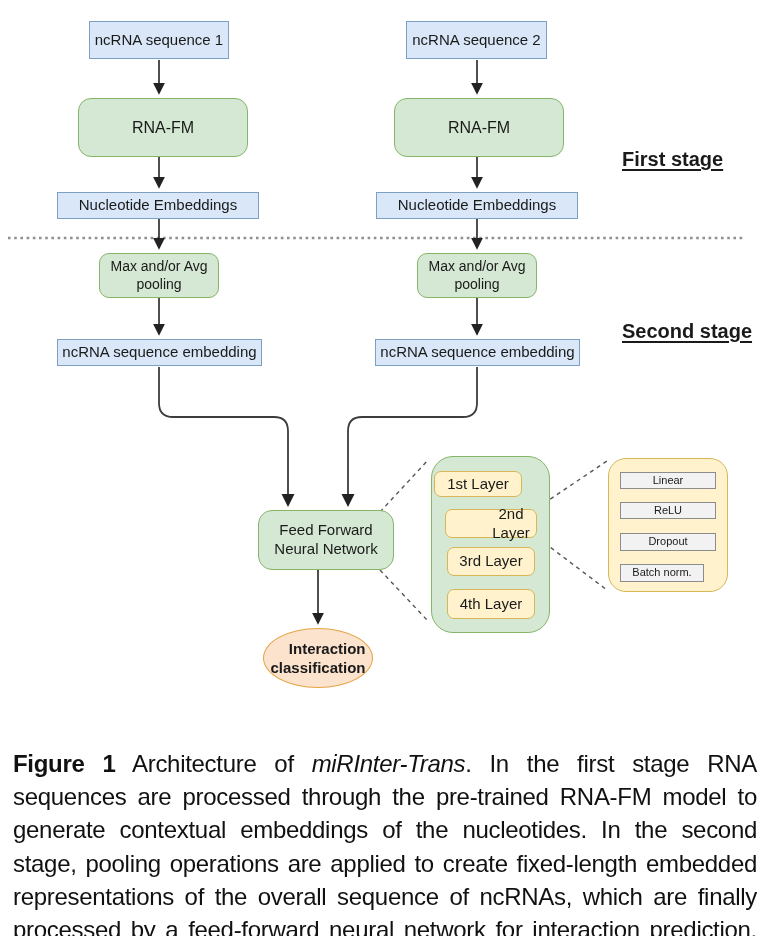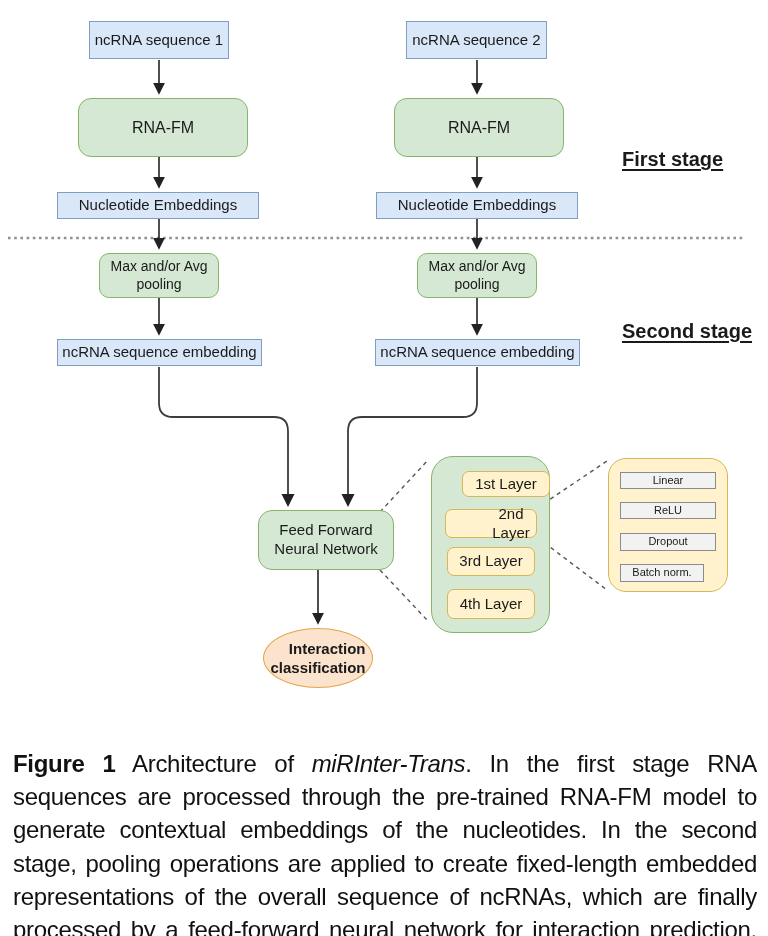--- a/index.html
+++ b/index.html
@@ -87,21 +87,21 @@
 
   <div class="box blue fs15" style="left:406px;top:21px;width:141px;height:38px;">ncRNA sequence 2</div>
   <div class="box green fs16" style="left:394px;top:98px;width:170px;height:59px;border-radius:13px;">RNA-FM</div>
   <div class="box blue fs15" style="left:376px;top:192px;width:202px;height:27px;">Nucleotide Embeddings</div>
   <div class="box green fs14" style="left:417px;top:253px;width:120px;height:45px;border-radius:10px;padding:0 8px;">Max and/or Avg pooling</div>
   <div class="box blue fs15" style="left:375px;top:339px;width:205px;height:27px;">ncRNA sequence embedding</div>
 
   <div class="box green fs15" style="left:258px;top:510px;width:136px;height:60px;border-radius:14px;padding:4px 6px;">Feed Forward Neural Network</div>
 
   <div class="container-rounded green" style="left:431px;top:456px;width:119px;height:177px;border-radius:22px;"></div>
-  <div class="box yellow fs15" style="left:462px;top:471px;width:88px;height:26px;border-radius:7px;">1st Layer</div>
+  <div class="box yellow fs15" style="left:434px;top:471px;width:88px;height:26px;border-radius:7px;">1st Layer</div>
   <div class="box yellow fs15" style="left:445px;top:509px;width:92px;height:29px;border-radius:7px;padding-left:40px;">2nd Layer</div>
   <div class="box yellow fs15" style="left:447px;top:547px;width:88px;height:29px;border-radius:7px;">3rd Layer</div>
   <div class="box yellow fs15" style="left:447px;top:589px;width:88px;height:30px;border-radius:7px;">4th Layer</div>
 
   <div class="container-rounded yellow" style="left:608px;top:458px;width:120px;height:134px;border-radius:18px;"></div>
   <div class="box grayb fs13" style="left:620px;top:472px;width:96px;height:17px;">Linear</div>
   <div class="box grayb fs13" style="left:620px;top:502px;width:96px;height:17px;">ReLU</div>
   <div class="box grayb fs13" style="left:620px;top:533px;width:96px;height:18px;">Dropout</div>
   <div class="box grayb fs13" style="left:620px;top:564px;width:84px;height:18px;">Batch norm.</div>
 

